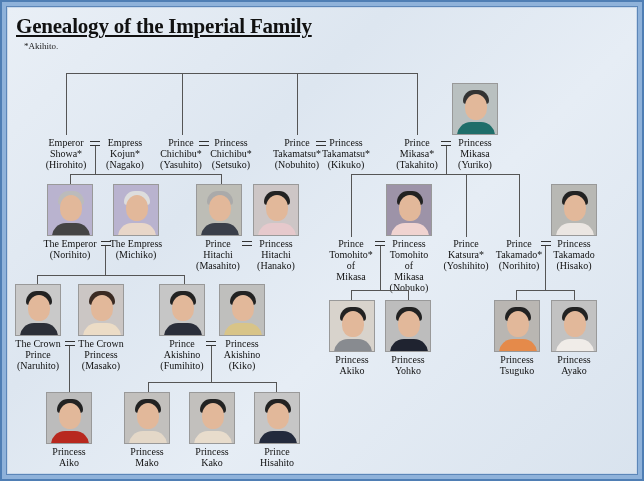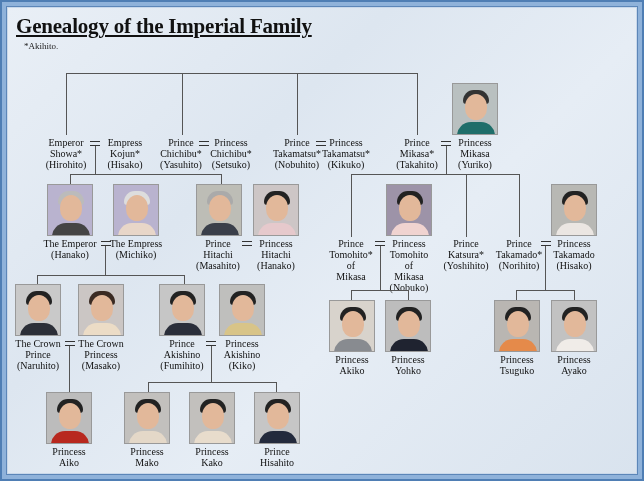--- a/index.html
+++ b/index.html
@@ -37,21 +37,21 @@
 <div class="ln v" style="left:182px;top:73px;height:62px;"></div>
 <div class="ln v" style="left:297px;top:73px;height:62px;"></div>
 <div class="ln v" style="left:417px;top:73px;height:62px;"></div>
 
 <div class="lbl" style="left:31px;top:137px;">Emperor
 Showa*
 (Hirohito)</div>
 <div class="eq" style="left:90px;top:141px;"></div>
 <div class="lbl" style="left:90px;top:137px;">Empress
 Kojun*
-(Hisako)</div>
+(Nagako)</div>
 <div class="lbl" style="left:146px;top:137px;">Prince
 Chichibu*
 (Yasuhito)</div>
 <div class="eq" style="left:199px;top:141px;"></div>
 <div class="lbl" style="left:196px;top:137px;">Princess
 Chichibu*
 (Setsuko)</div>
 <div class="lbl" style="left:262px;top:137px;">Prince
 Takamatsu*
 (Nobuhito)</div>
@@ -82,21 +82,21 @@
 <div class="ln v" style="left:351px;top:174px;height:63px;"></div>
 <div class="ln v" style="left:466px;top:174px;height:63px;"></div>
 <div class="ln v" style="left:519px;top:174px;height:63px;"></div>
 
 <div class="photo lav" style="left:47px;top:184px;">
   <div class="hair grayhair" style="background:#bbb;"></div>
     <div class="face"></div>
     <div class="body" style="background:#444;"></div>
 </div>
 <div class="lbl" style="left:35px;top:238px;">The Emperor
-(Hanako)</div>
+(Norihito)</div>
 <div class="eq" style="left:101px;top:241px;"></div>
 <div class="photo lav" style="left:113px;top:184px;">
   <div class="hair" style="background:#ddd;"></div>
     <div class="face"></div>
     <div class="body" style="background:#e8d6c8;"></div>
 </div>
 <div class="lbl" style="left:101px;top:238px;">The Empress
 (Michiko)</div>
 
 <div class="photo" style="left:196px;top:184px;background:#bdbdb6;">

